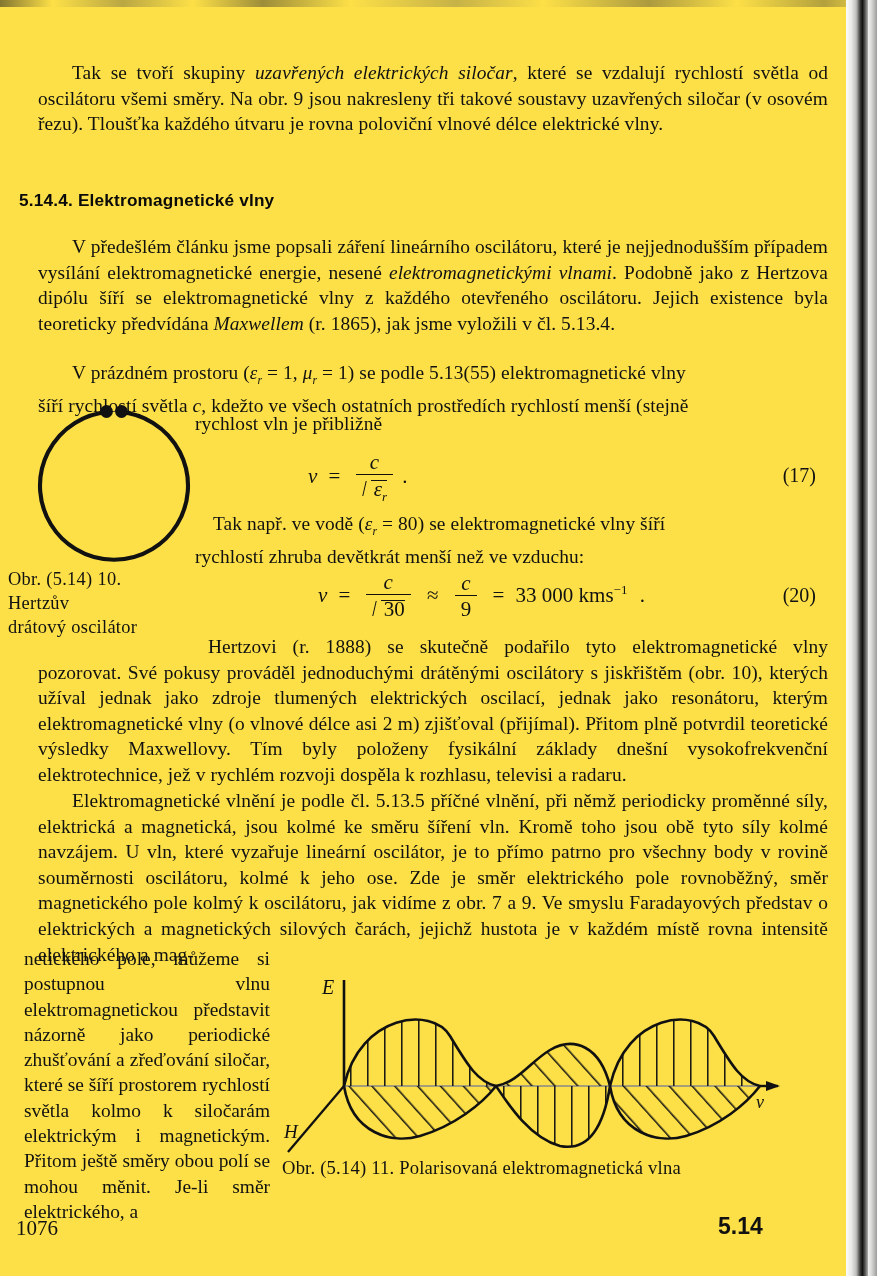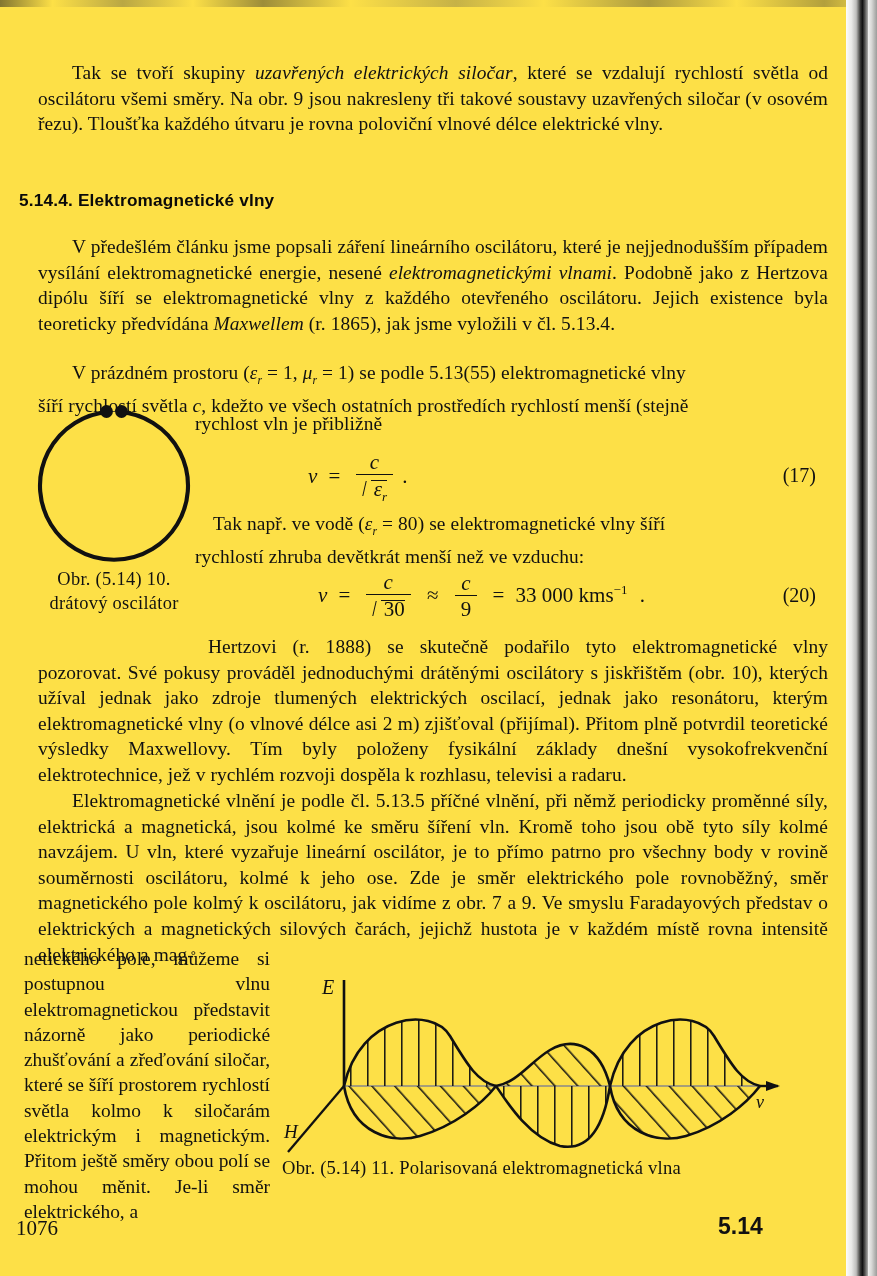--- a/index.html
+++ b/index.html
@@ -151,21 +151,20 @@
     position: absolute;
     left: 24px;
     top: 398px;
     width: 180px;
   }
   .fig10-caption {
     position: absolute;
     left: 8px;
     top: 567px;
     width: 212px;
-    text-align: center;
     font-size: 18.4px;
     line-height: 24px;
     letter-spacing: 0.3px;
   }
 
   
   .narrow-col {
     position: absolute;
     left: 24px;
     top: 946px;
@@ -246,20 +245,21 @@
 
       <path d="M 96 14
                A 74 74 0 1 1 84 14" fill="none" stroke="#111" stroke-width="4.1" stroke-linecap="round"></path>
       <circle cx="82.5" cy="13.5" r="6.4" fill="#111"></circle>
       <circle cx="97.5" cy="13.5" r="6.4" fill="#111"></circle>
     </svg>
   </div>
 
   <div class="fig10-caption">
     <div>Obr. (5.14) 10.</div>
+    <div>Hertzův</div>
     <div>drátový oscilátor</div>
   </div>
 
   <div class="eq-row" style="top:452px;">
     <div class="eq-body math" style="left:270px; top:0;">
       <span>v</span>
       <span class="upr" style="margin:0 6px;">=</span>
       <span class="frac">
         <span class="num">c</span>
         <span class="den"><span class="sqrt"><span>ε</span><sub>r</sub></span></span>

